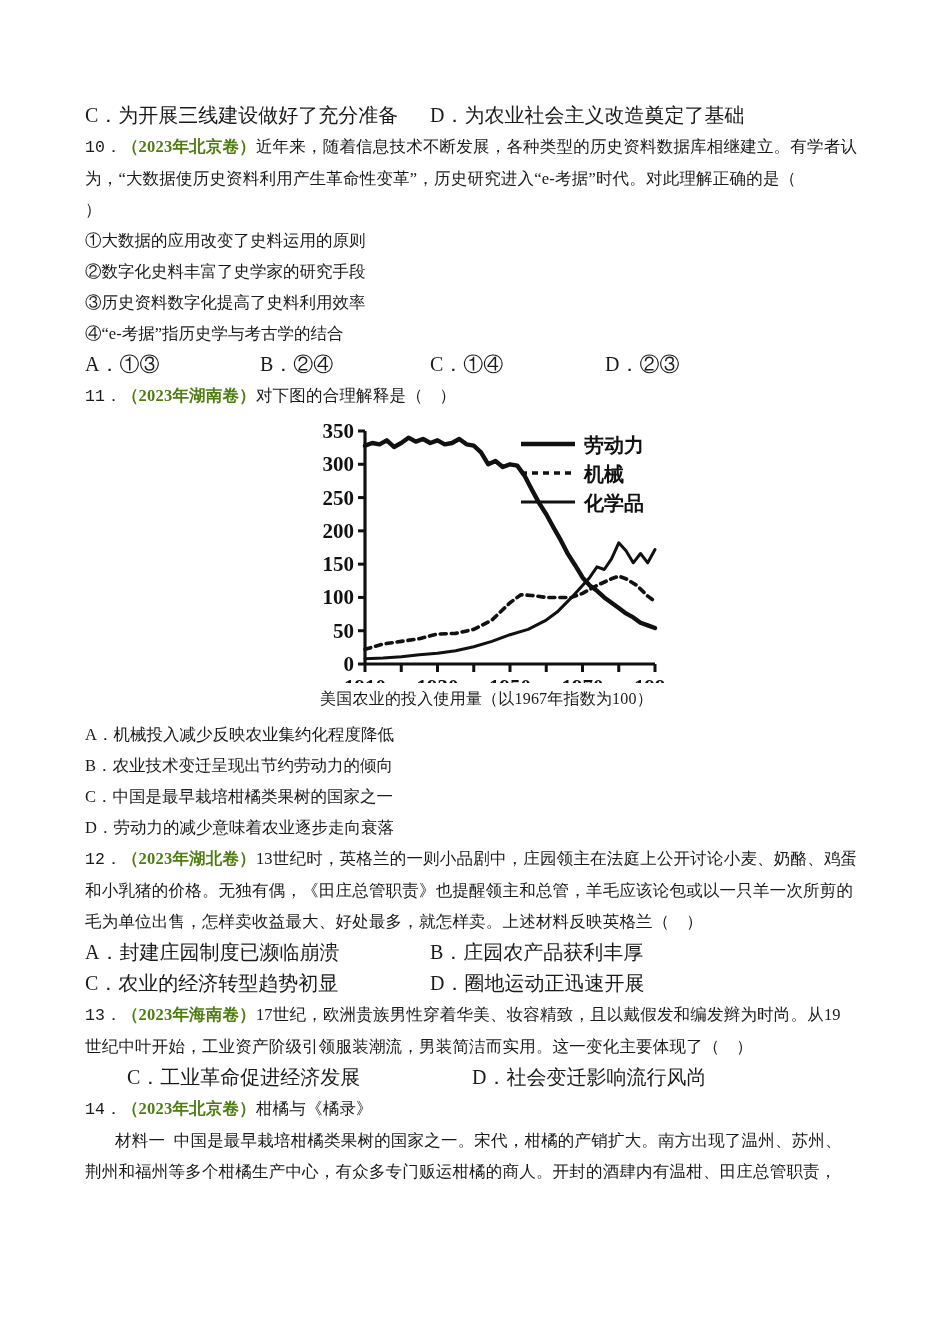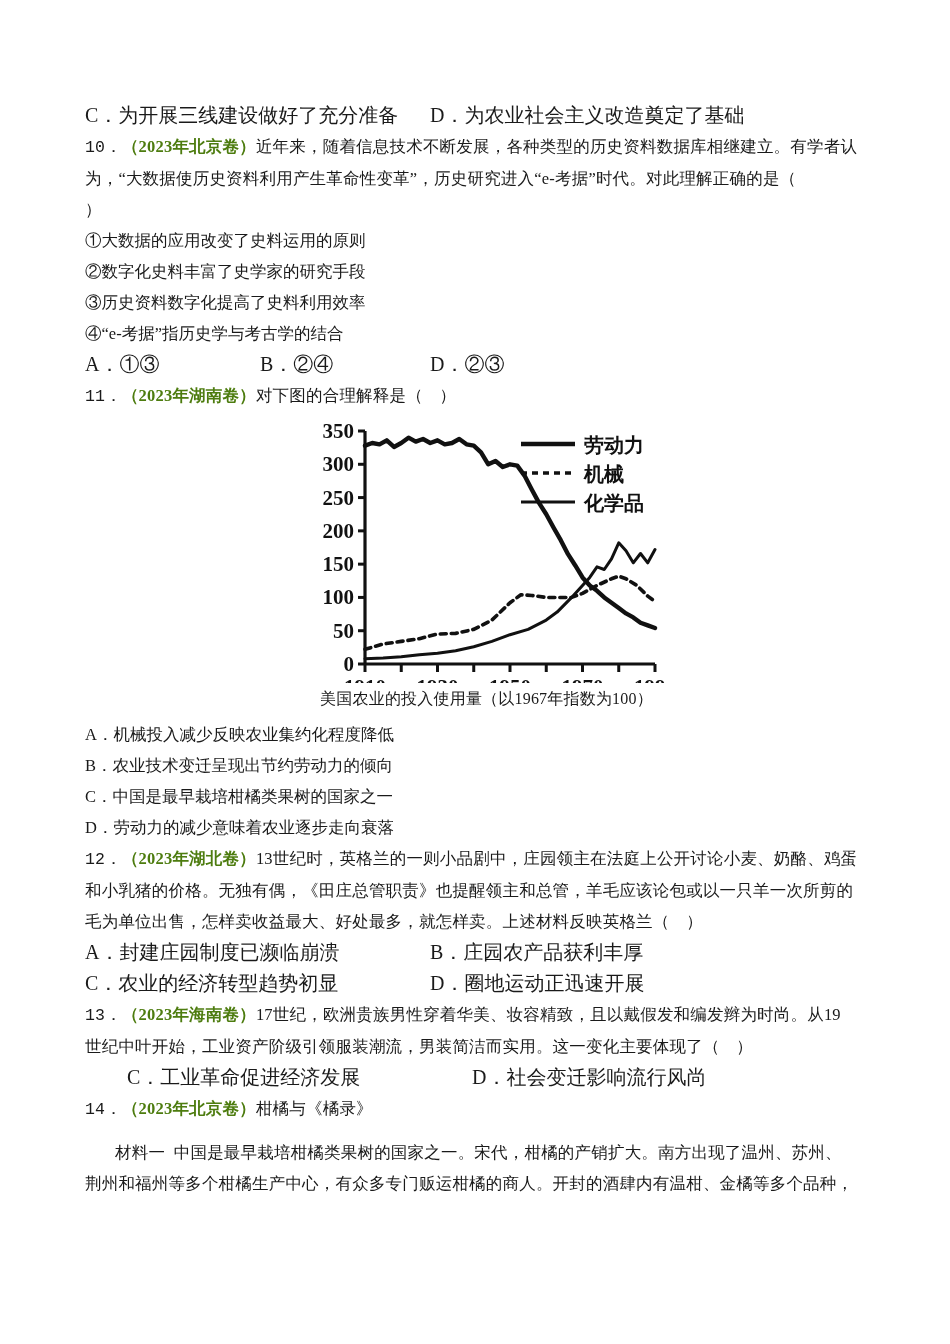--- a/index.html
+++ b/index.html
@@ -57,21 +57,21 @@
   .opt-row .col.second { width: auto; }
 
   .opt-row.q10 .col.first  { width: 175px; }
   .opt-row.q10 .col.mid    { width: 170px; }
   .opt-row.q10 .col.mid2   { width: 175px; }
 
   .opt-single {
     font-size: 16.5px;
     line-height: 31px;
   }
-  .indent-1 { padding-left: 30px; margin-top: 12px; }
+  .indent-1 { padding-left: 30px; }
   .indent-2 { padding-left: 42px; }
 
   
   .figure {
     margin: 6px 0 0 0;
     display: flex;
     flex-direction: column;
     align-items: center;
   }
   .chart-wrap {
@@ -117,20 +117,21 @@
   <div class="line">）</div>
 
   <div class="opt-single">①大数据的应用改变了史料运用的原则</div>
   <div class="opt-single">②数字化史料丰富了史学家的研究手段</div>
   <div class="opt-single">③历史资料数字化提高了史料利用效率</div>
   <div class="opt-single">④“e-考据”指历史学与考古学的结合</div>
 
   <div class="opt-row q10">
     <div class="col first">A．①③</div>
     <div class="col mid">B．②④</div>
+    <div class="col mid2">C．①④</div>
     <div class="col second">D．②③</div>
   </div>
 
   <div class="para">
     <span class="qnum">11．</span><span class="src">（2023年湖南卷）</span><span>对下图的合理解释是（　）</span>
   </div>
 
   <div class="figure">
     <div class="chart-wrap">
       <svg class="chart" id="chart-svg" width="360" height="265" viewBox="0 0 360 265">
@@ -212,15 +213,15 @@
     <div class="col first">C．工业革命促进经济发展</div>
     <div class="col second">D．社会变迁影响流行风尚</div>
   </div>
 
   <div class="para">
     <span class="qnum">14．</span><span class="src">（2023年北京卷）</span><span>柑橘与《橘录》</span>
   </div>
   <div class="para indent-1">
     <span>材料一</span>&nbsp;&nbsp;<span>中国是最早栽培柑橘类果树的国家之一。宋代，柑橘的产销扩大。南方出现了温州、苏州、</span>
   </div>
-  <div class="line">荆州和福州等多个柑橘生产中心，有众多专门贩运柑橘的商人。开封的酒肆内有温柑、金橘等多个品种，</div>
+  <div class="line">荆州和福州等多个柑橘生产中心，有众多专门贩运柑橘的商人。开封的酒肆内有温柑、田庄总管职责，</div>
 
 </div>
 
 </body></html>

